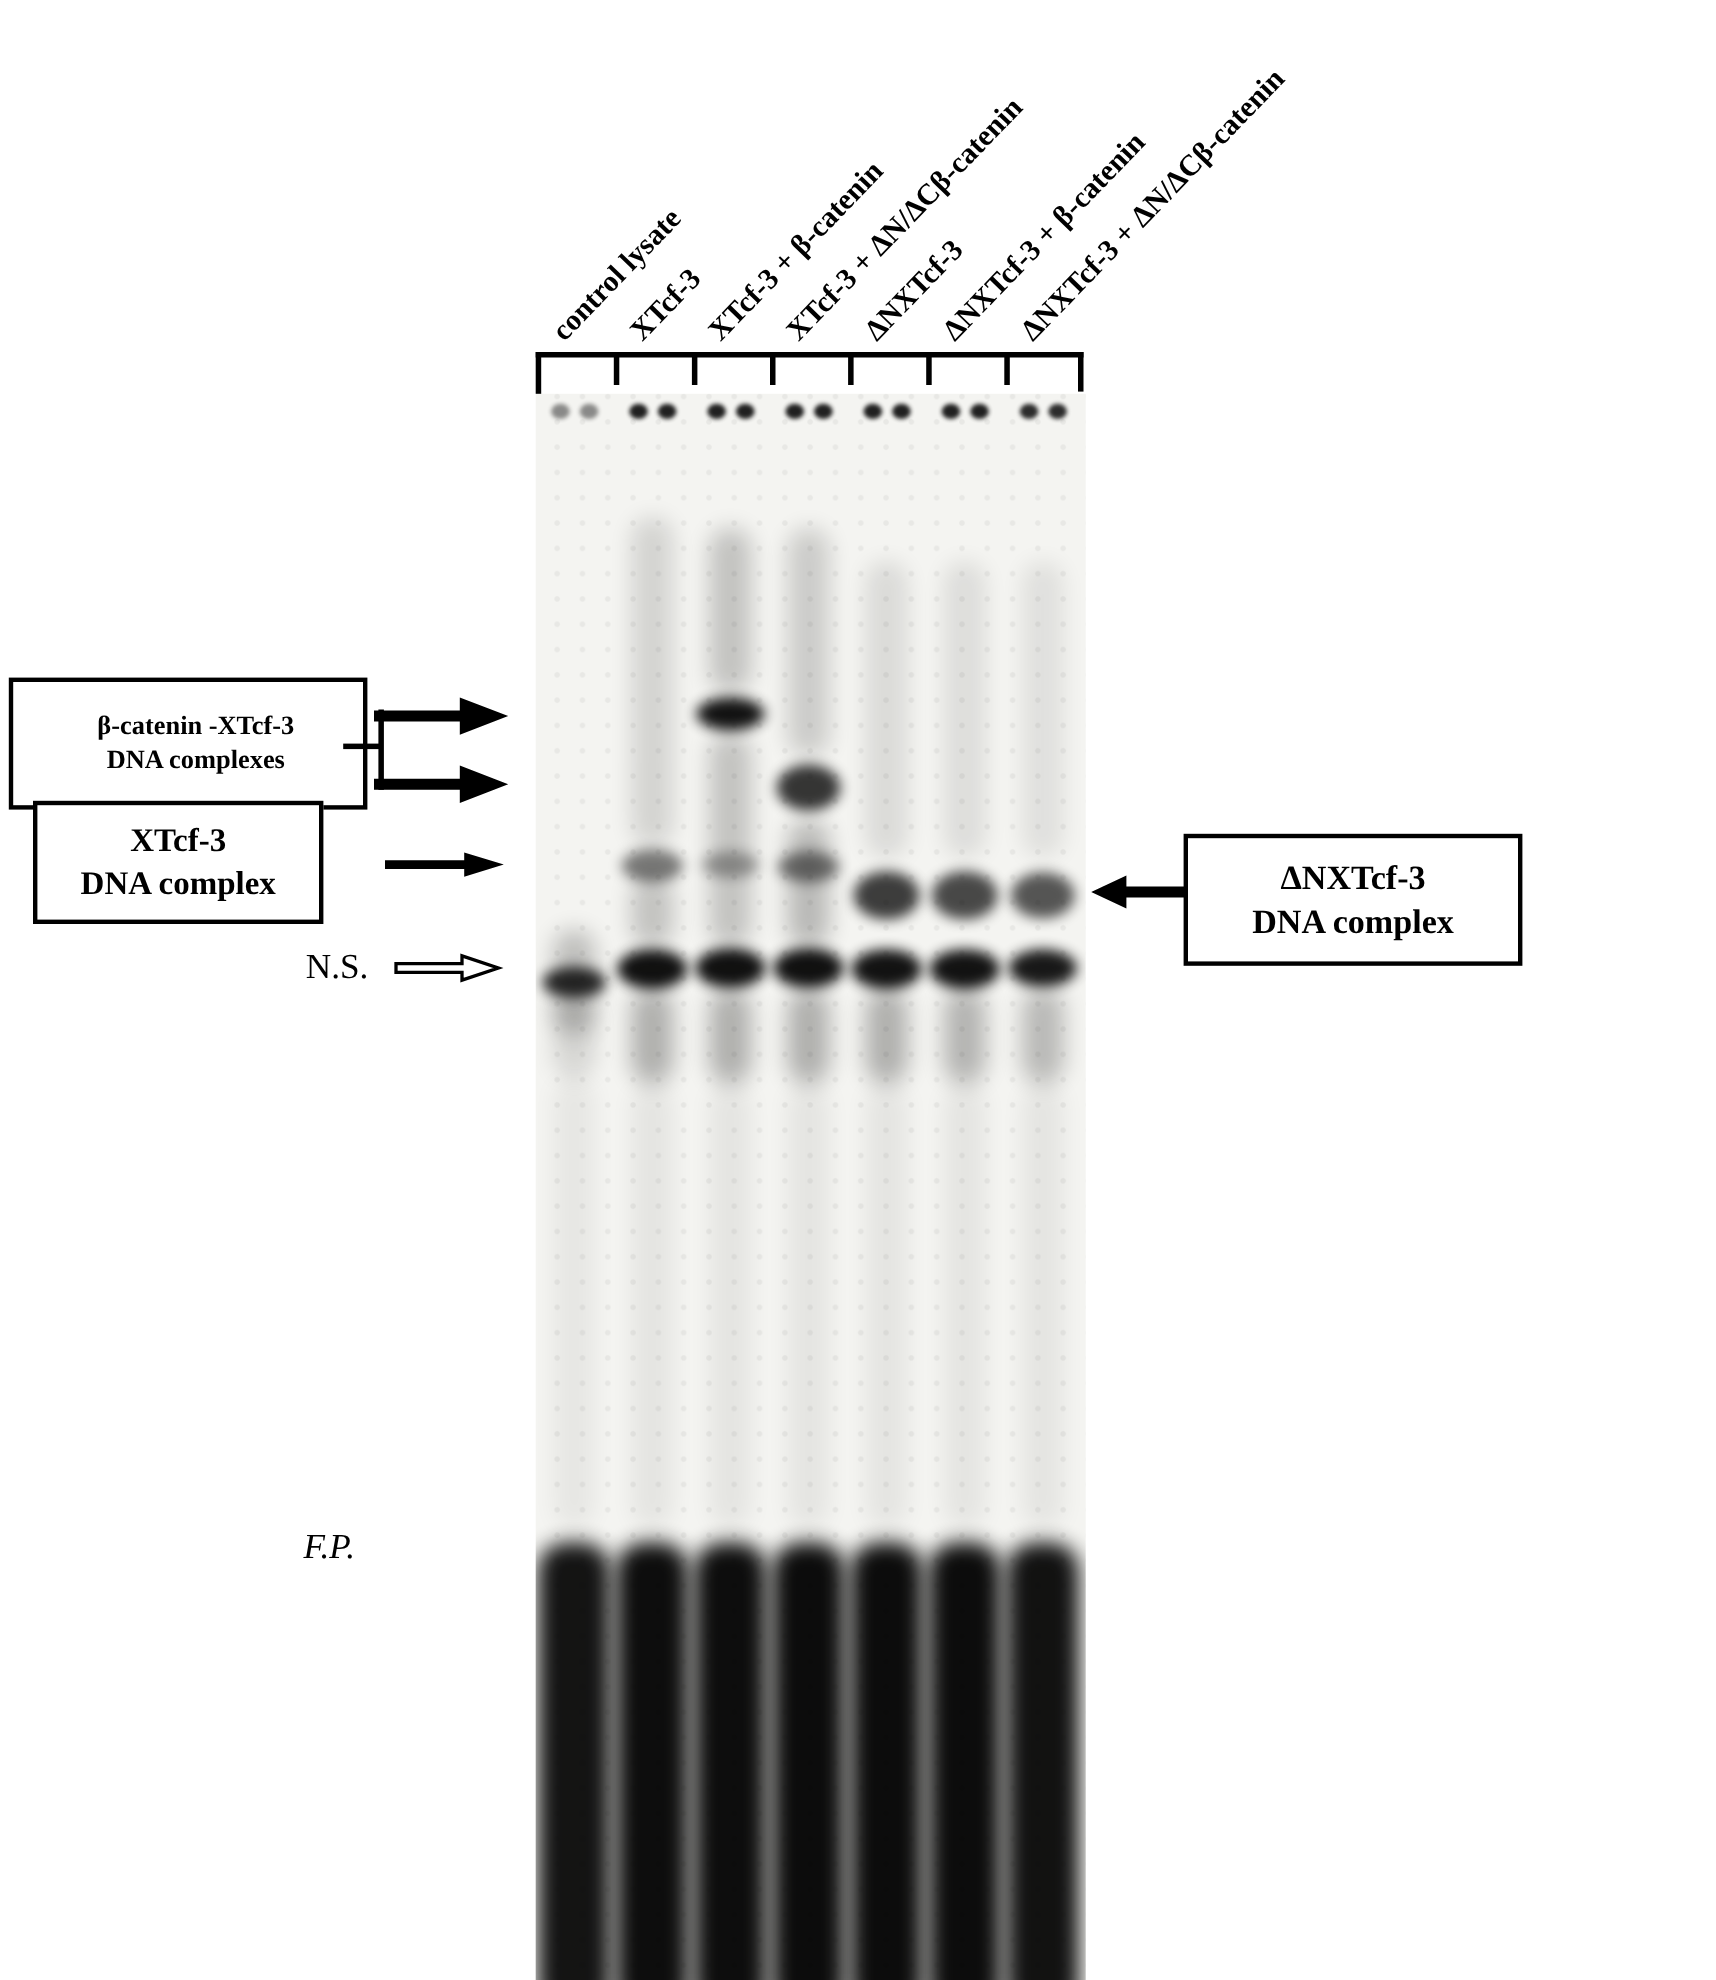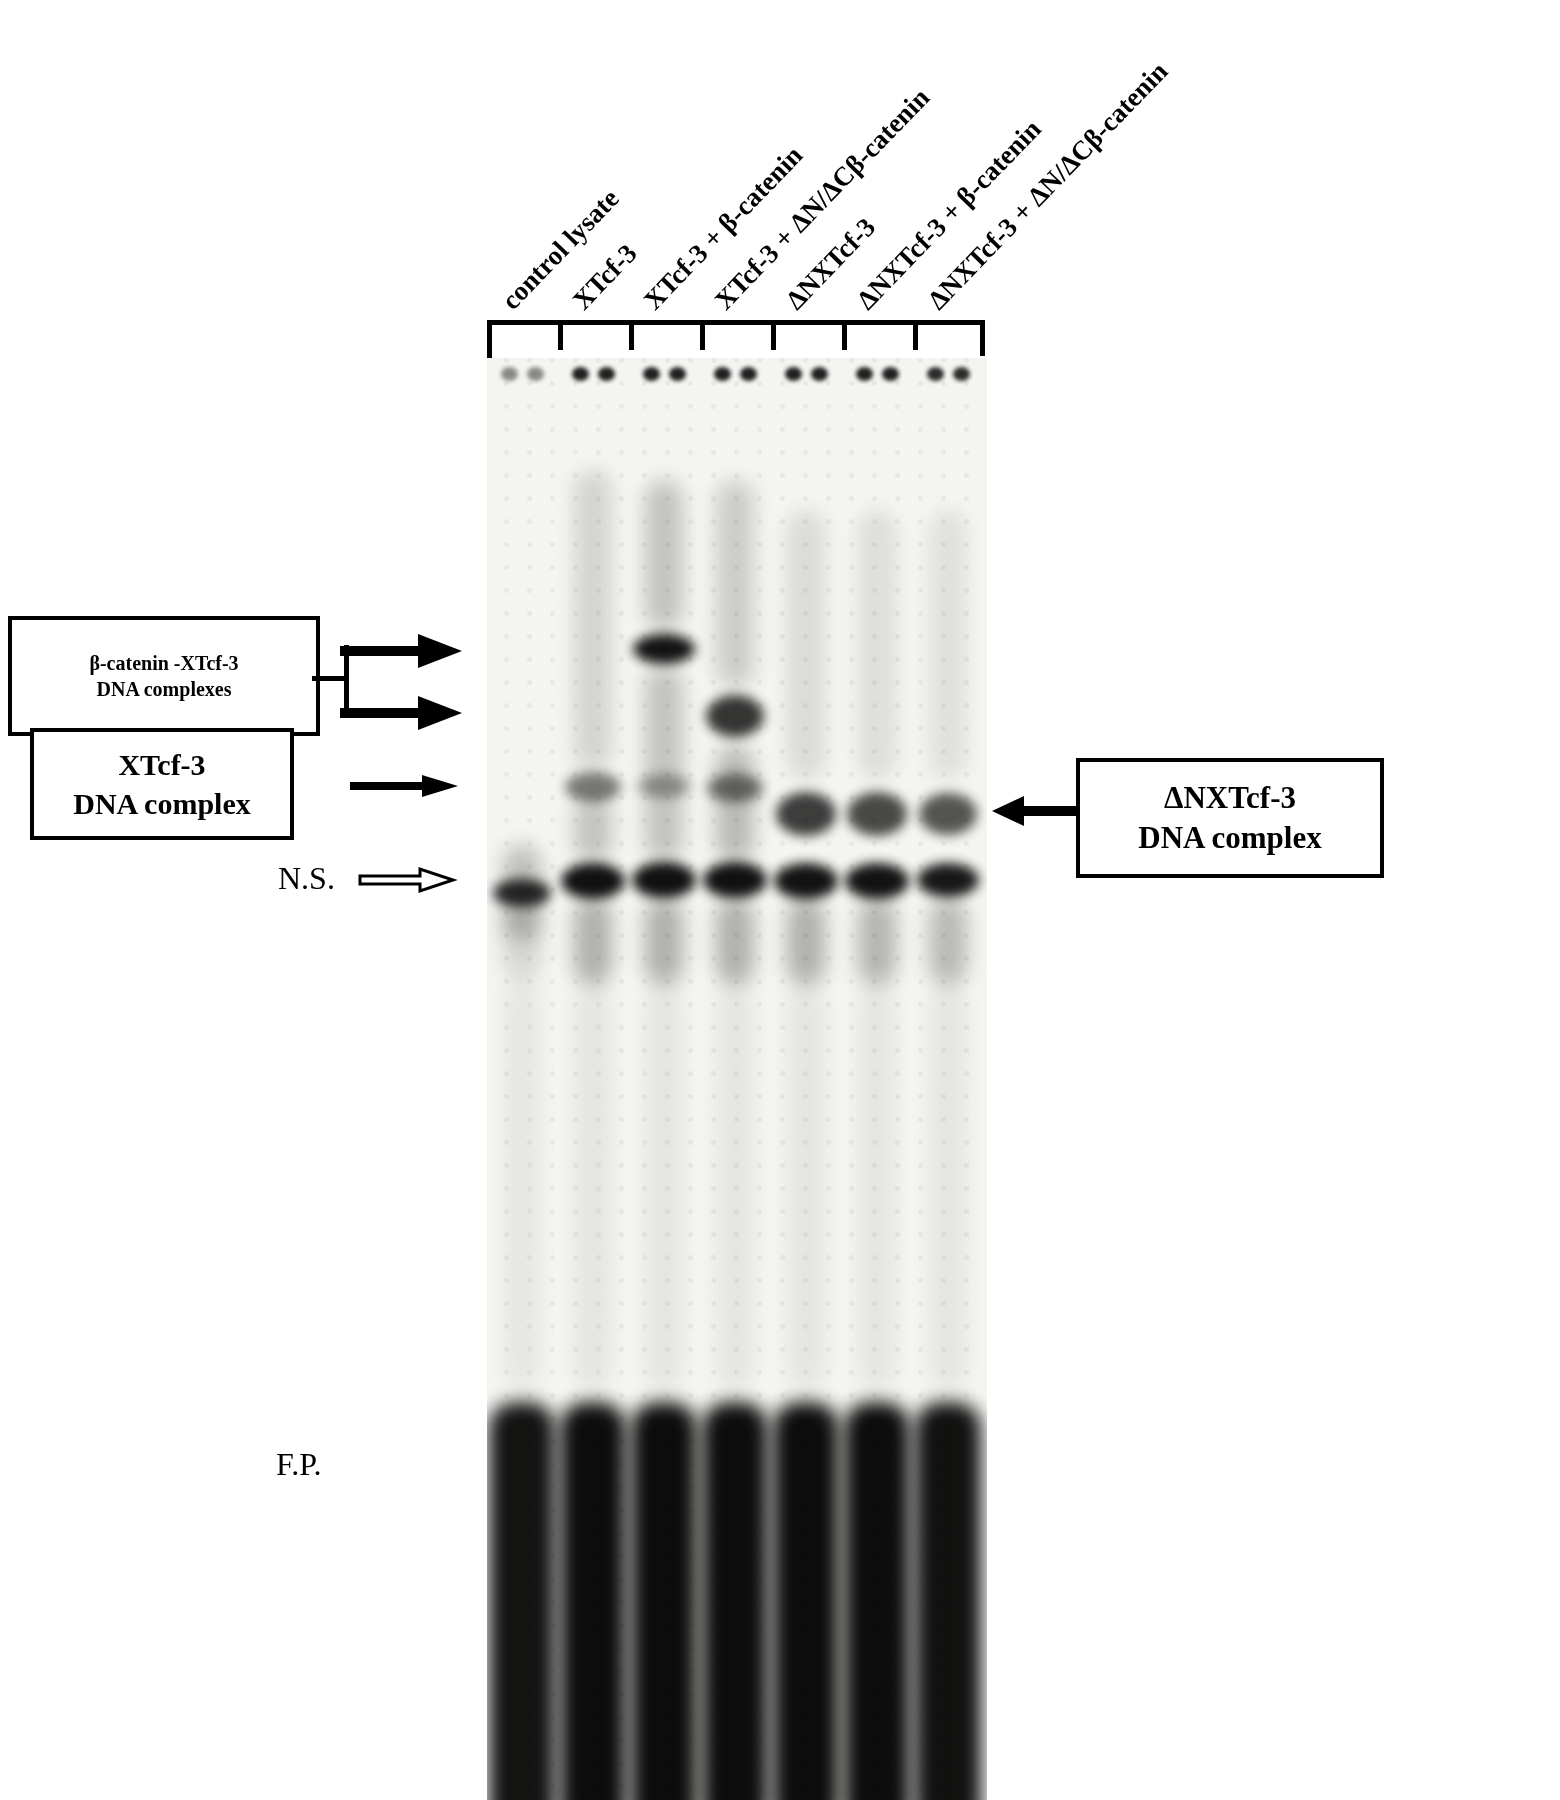--- a/index.html
+++ b/index.html
@@ -22,31 +22,31 @@
   .bracket-bar{position:absolute;left:487px;top:320px;width:498px;height:5px;background:#000;}
   .tick{position:absolute;top:320px;width:5px;background:#000;}
 
   
   .lane-label{position:absolute;top:284px;height:32px;line-height:32px;font-size:27px;font-weight:bold;
               white-space:nowrap;transform:rotate(-46deg);transform-origin:0 100%;}
 
   
   .abox{position:absolute;border:4px solid #000;background:#fff;display:flex;flex-direction:column;
         justify-content:center;align-items:center;text-align:center;font-weight:bold;}
-  .box1{left:8px;top:616px;width:304px;height:112px;font-size:20px;line-height:1.3;}
+  .box1{left:8px;top:616px;width:304px;height:112px;font-size:24px;line-height:1.3;padding-left:14px;}
   .box2{left:30px;top:728px;width:256px;height:104px;font-size:30px;line-height:1.3;}
   .box3{left:1076px;top:758px;width:300px;height:112px;font-size:31px;line-height:1.3;}
 
   
   .conn-h{position:absolute;left:312px;top:676px;width:36px;height:5px;background:#000;}
   .conn-v{position:absolute;left:344px;top:645px;width:5px;height:73px;background:#000;}
 
   .arr{position:absolute;}
   .label-ns{position:absolute;left:278px;top:860px;font-size:32px;}
-  .label-fp{position:absolute;left:276px;top:1446px;font-size:32px;}
+  .label-fp{position:absolute;left:276px;top:1387px;font-size:32px;font-style:italic;}
 </style>
 </head>
 <body>
 
 <div class="page">
 
   <div class="gel">
       <div class="lane" style="left: -1px;">
         <div class="well-dot" style="left: 15px; top: 9px; opacity: 0.45;"></div>
         <div class="well-dot" style="left: 41px; top: 9px; opacity: 0.45;"></div>

